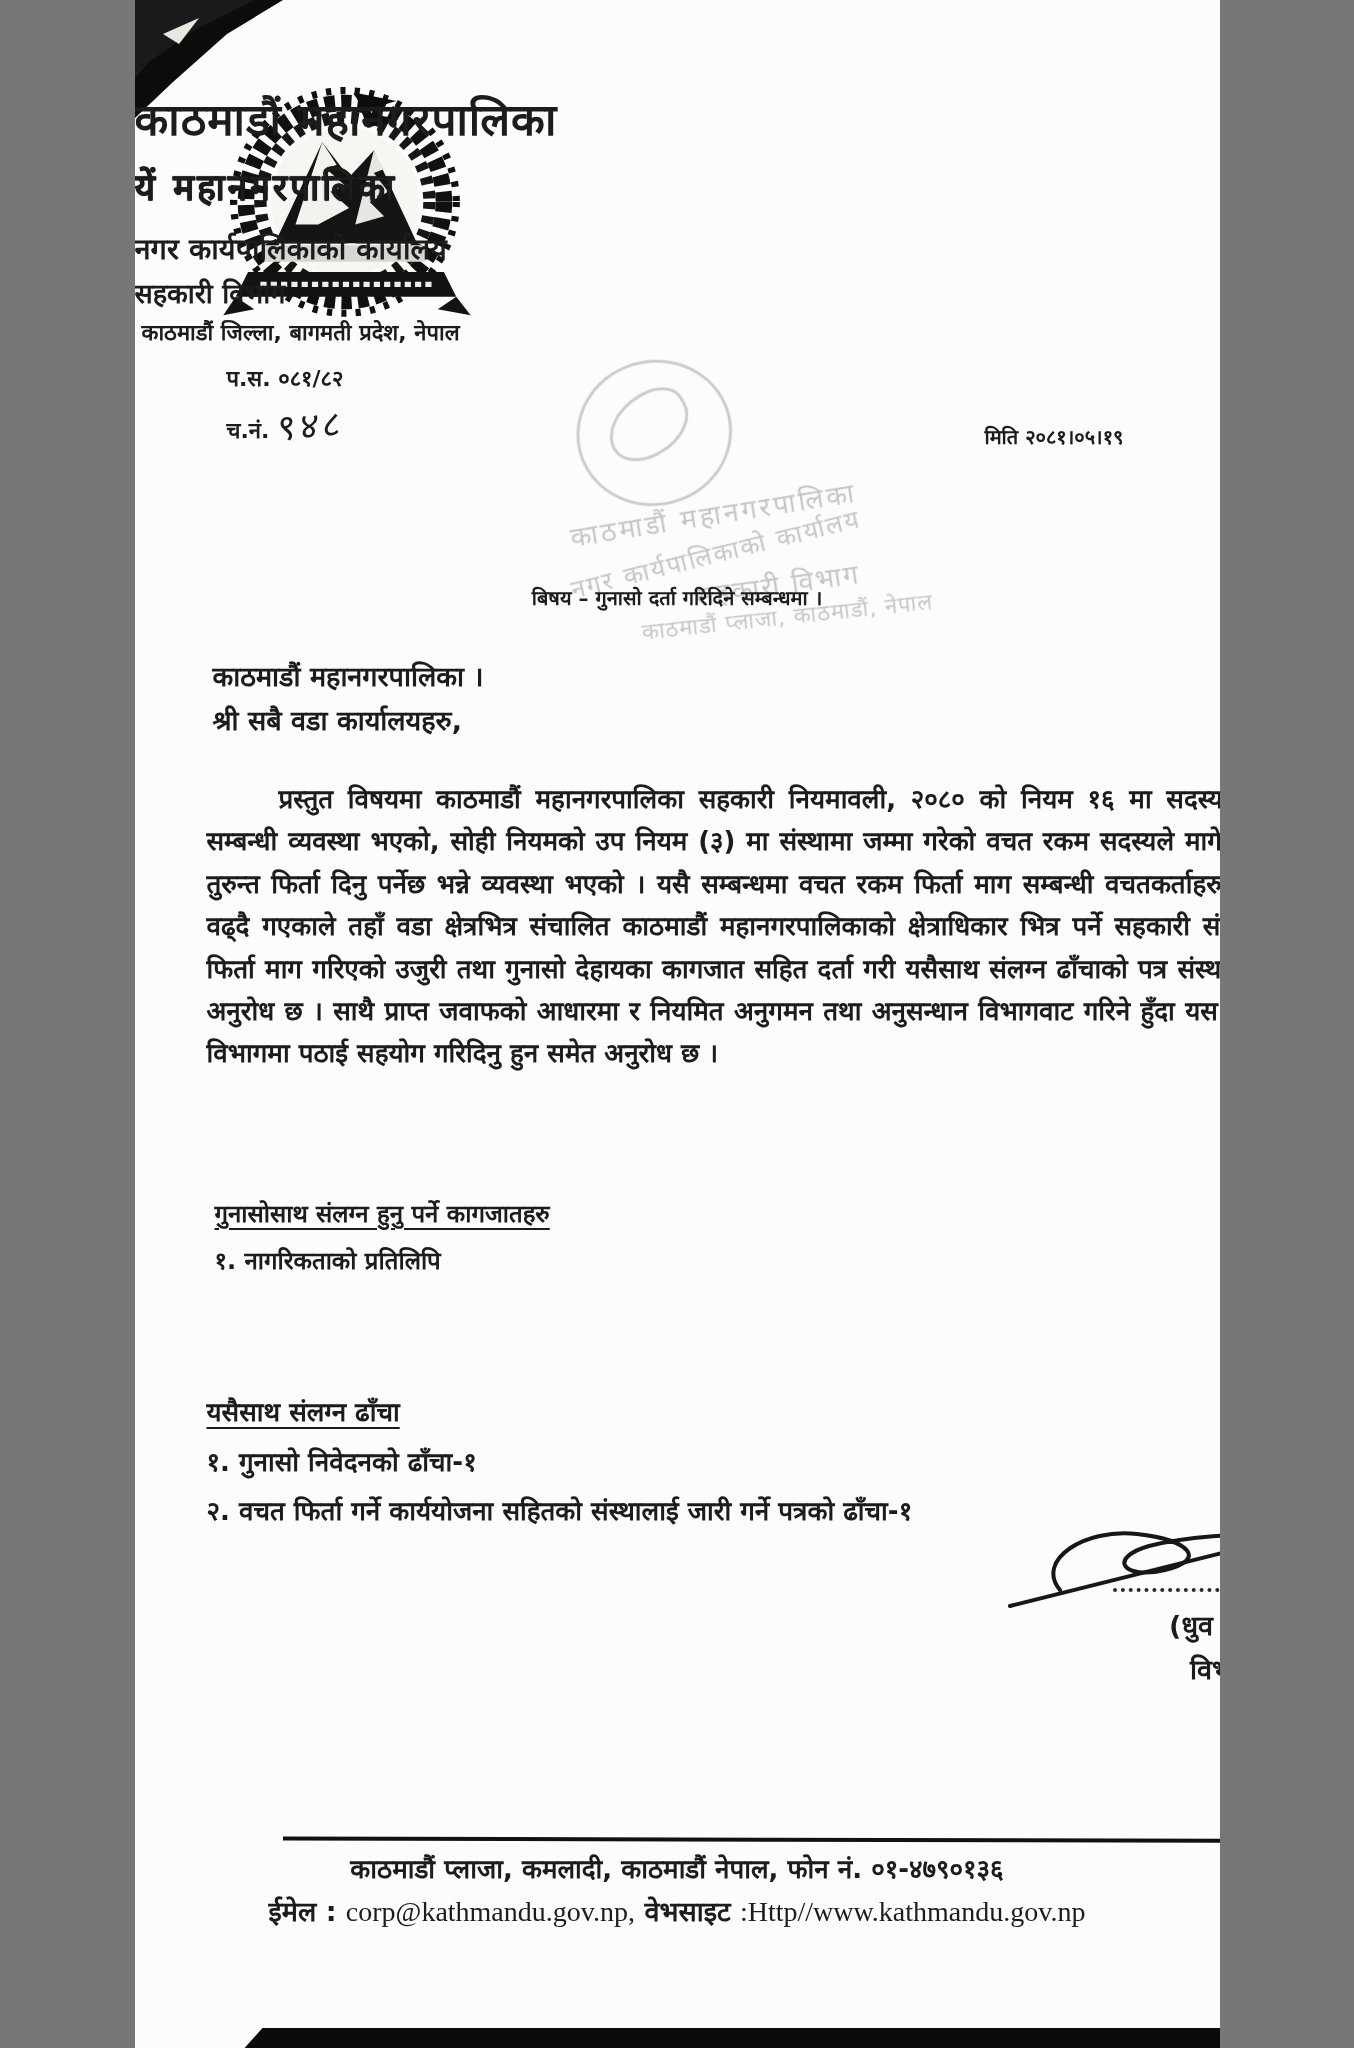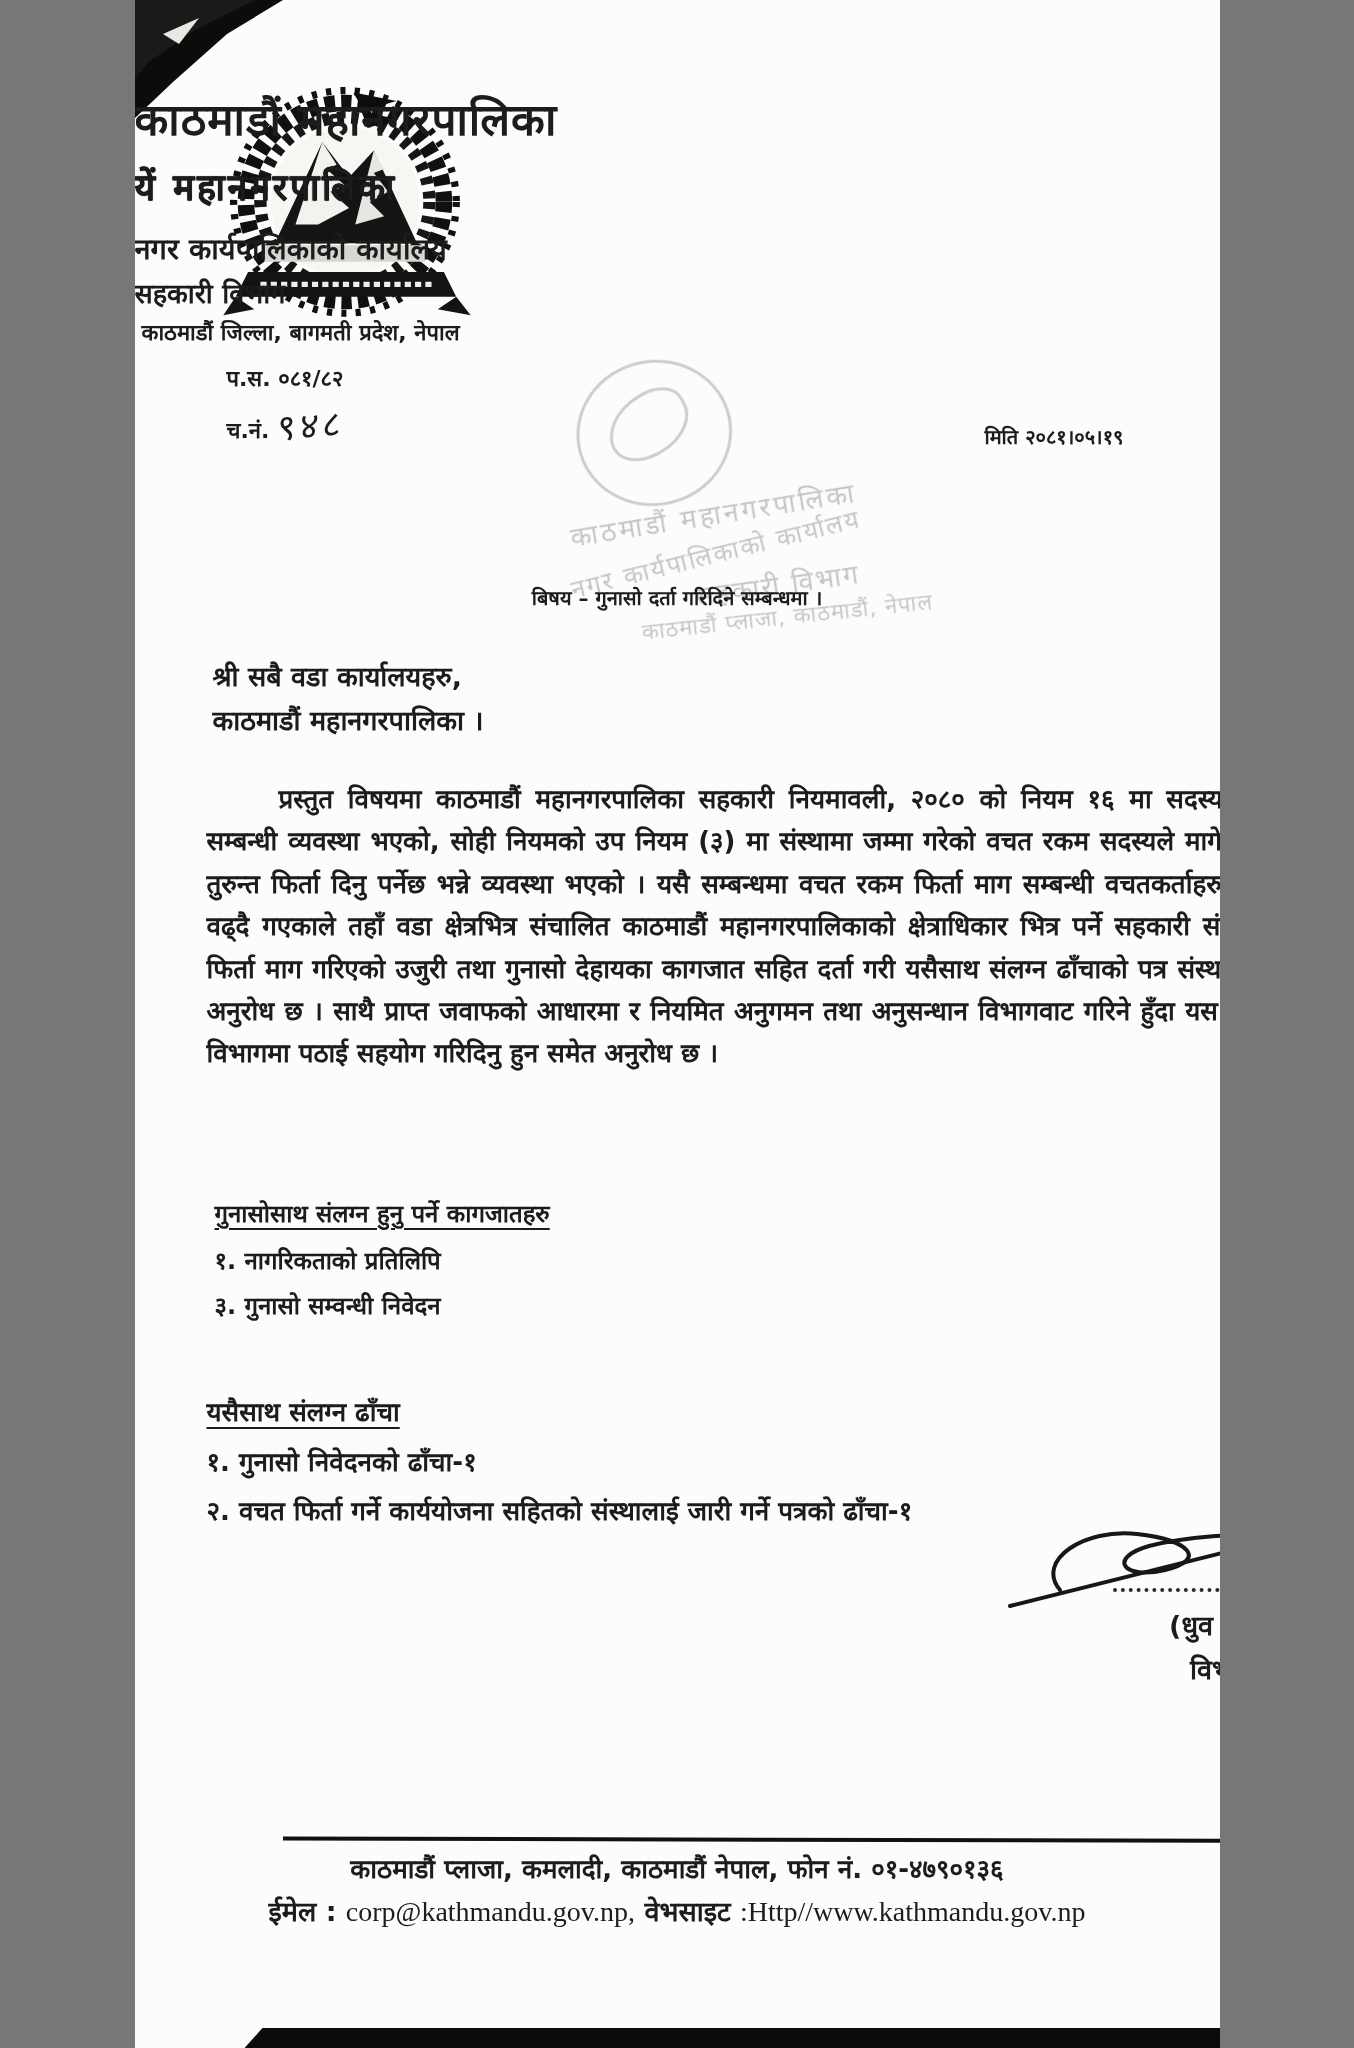--- a/index.html
+++ b/index.html
@@ -114,30 +114,29 @@
     <div class="stamp-l4">काठमाडौं प्लाजा, काठमाडौं, नेपाल</div>
   </div>
 
   <div class="date-block">
     <div>मिति २०८१।०५।१९</div>
   </div>
 
   <div class="subject">बिषय – गुनासो दर्ता गरिदिने सम्बन्धमा ।</div>
 
   <div class="addressee">
+    <div>काठमाडौं महानगरपालिका ।</div>
     <div>श्री सबै वडा कार्यालयहरु,</div>
-    <div>काठमाडौं महानगरपालिका ।</div>
   </div>
 
   <div class="body-para">प्रस्तुत विषयमा काठमाडौं महानगरपालिका सहकारी नियमावली, २०८० को नियम १६ मा सदस्यको बचत रकम फिर्ता सम्बन्धी व्यवस्था भएको, सोही नियमको उप नियम (३) मा संस्थामा जम्मा गरेको वचत रकम सदस्यले मागेका वखत ब्याज सहित तुरुन्त फिर्ता दिनु पर्नेछ भन्ने व्यवस्था भएको । यसै सम्बन्धमा वचत रकम फिर्ता माग सम्बन्धी वचतकर्ताहरुको गुनासो दिनानु दिन वढ्दै गएकाले तहाँ वडा क्षेत्रभित्र संचालित काठमाडौं महानगरपालिकाको क्षेत्राधिकार भित्र पर्ने सहकारी संस्थाहरुवाट वचत रकम फिर्ता माग गरिएको उजुरी तथा गुनासो देहायका कागजात सहित दर्ता गरी यसैसाथ संलग्न ढाँचाको पत्र संस्थालाई जारी गरीदिनु हुन अनुरोध छ । साथै प्राप्त जवाफको आधारमा र नियमित अनुगमन तथा अनुसन्धान विभागवाट गरिने हुँदा यस सम्बन्धी कागजात यस विभागमा पठाई सहयोग गरिदिनु हुन समेत अनुरोध छ ।</div>
 
   <div class="att1">
     <div class="att-heading">गुनासोसाथ संलग्न हुनु पर्ने कागजातहरु</div>
     <div class="att-item">१. नागरिकताको प्रतिलिपि</div>
-    <div class="att-item">३. गुनासो सम्वन्धी निवेदन</div>
   </div>
 
   <div class="att2">
     <div class="att-heading">यसैसाथ संलग्न ढाँचा</div>
     <div class="att-item">१. गुनासो निवेदनको ढाँचा-१</div>
     <div class="att-item">२. वचत फिर्ता गर्ने कार्ययोजना सहितको संस्थालाई जारी गर्ने पत्रको ढाँचा-१</div>
   </div>
 
   <svg class="signature-art" viewBox="0 0 460 175">
     <path d="M 5 158 L 445 48" fill="none" stroke="#171717" stroke-width="4" stroke-linecap="round"></path>

